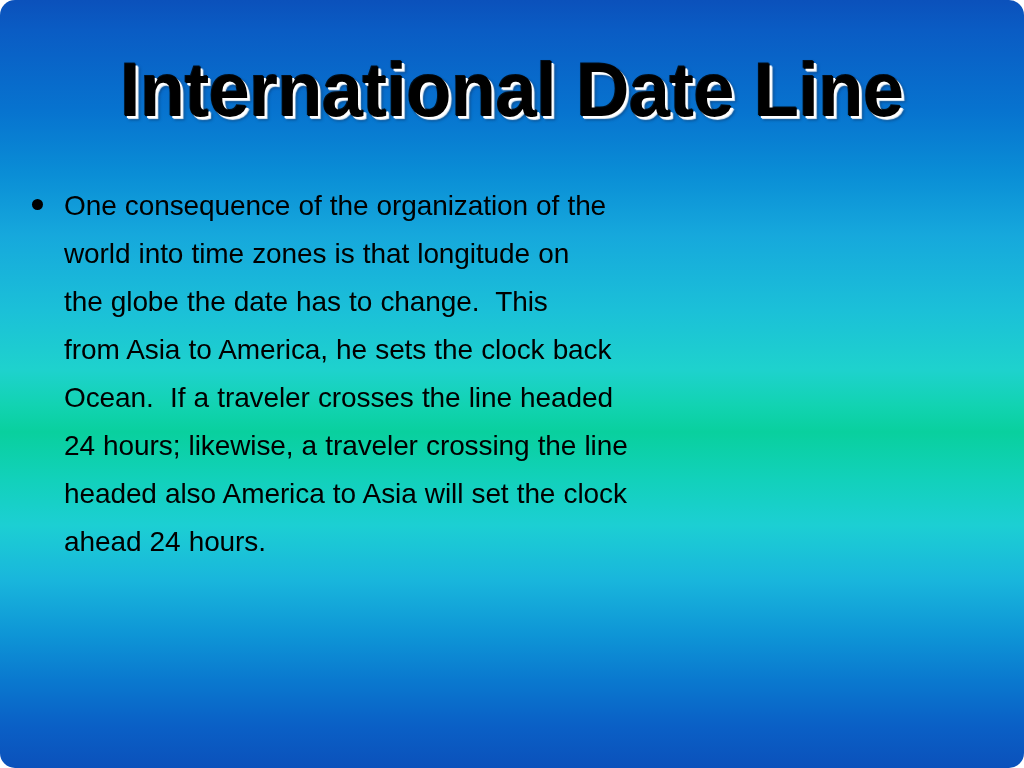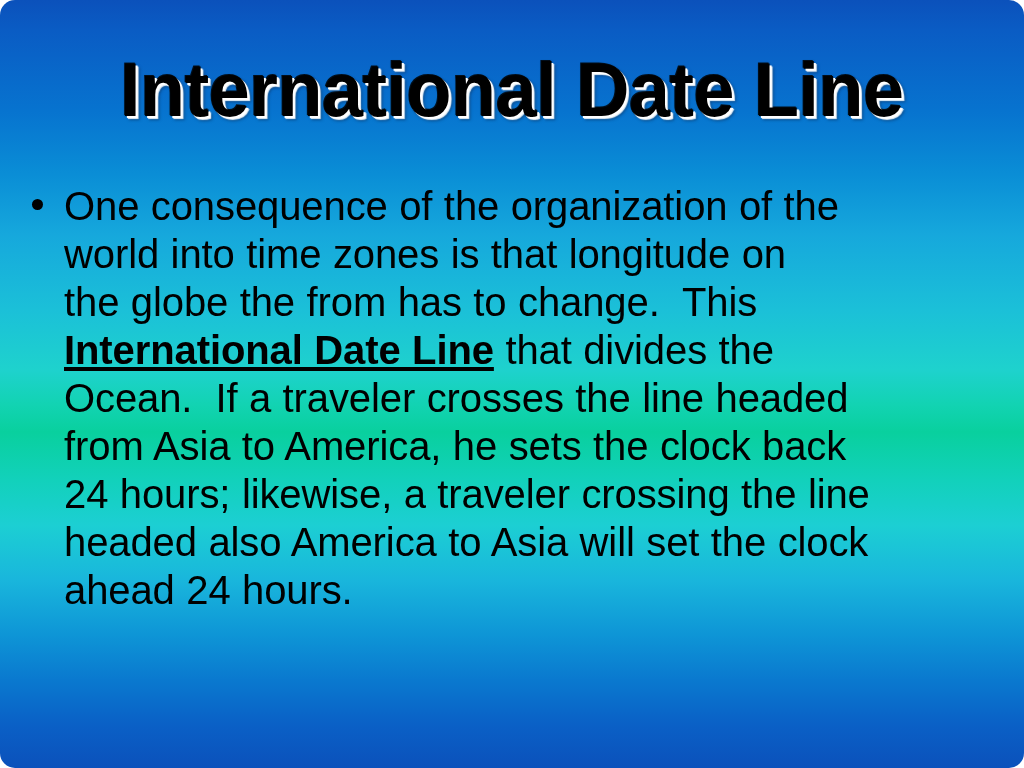--- a/index.html
+++ b/index.html
@@ -88,21 +88,21 @@
     left: 8px;
     top: 17px;
     width: 11px;
     height: 11px;
     border-radius: 50%;
     background: #000000;
   }
   .bullet-text {
     margin: 0;
     font-family: "Liberation Sans", sans-serif;
-    font-size: 40px;
+    font-size: 28px;
     line-height: 48px;
     color: #000000;
     letter-spacing: -0.1px;
     word-spacing: 0.5px;
   }
   .bullet-text .ln {
     display: block;
     white-space: pre;
   }
   .term {
@@ -119,24 +119,23 @@
   <div id="title-block">
     <h1 id="slide-title">International Date Line</h1>
   </div>
 
   <div id="body-block">
     <div class="bullet-row">
       <span class="bullet-marker"></span>
       <p class="bullet-text">
         <span class="ln">One consequence of the organization of the</span>
         <span class="ln">world into time zones is that longitude on</span>
-        <span class="ln">the globe the from has to change.  This</span>
-        <span class="ln"><span class="term">International Date Line</span><span> that divides the</span></span>
+        <span class="ln">the globe the date has to change.  This</span>
+        <span class="ln">from Asia to America, he sets the clock back</span>
         <span class="ln">Ocean.  If a traveler crosses the line headed</span>
-        <span class="ln">from Asia to America, he sets the clock back</span>
         <span class="ln">24 hours; likewise, a traveler crossing the line</span>
         <span class="ln">headed also America to Asia will set the clock</span>
         <span class="ln">ahead 24 hours.</span>
       </p>
     </div>
   </div>
 
 </div>
 
 </body></html>

